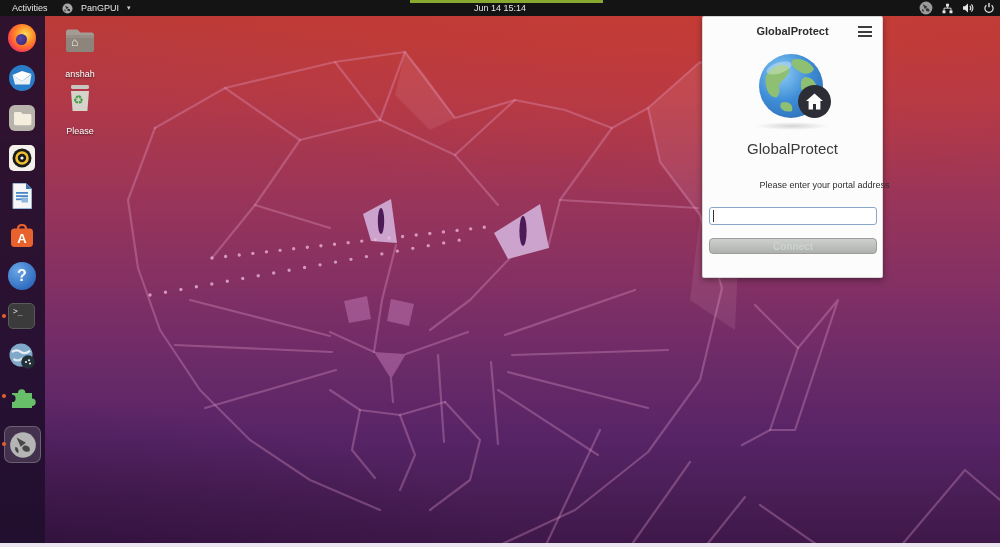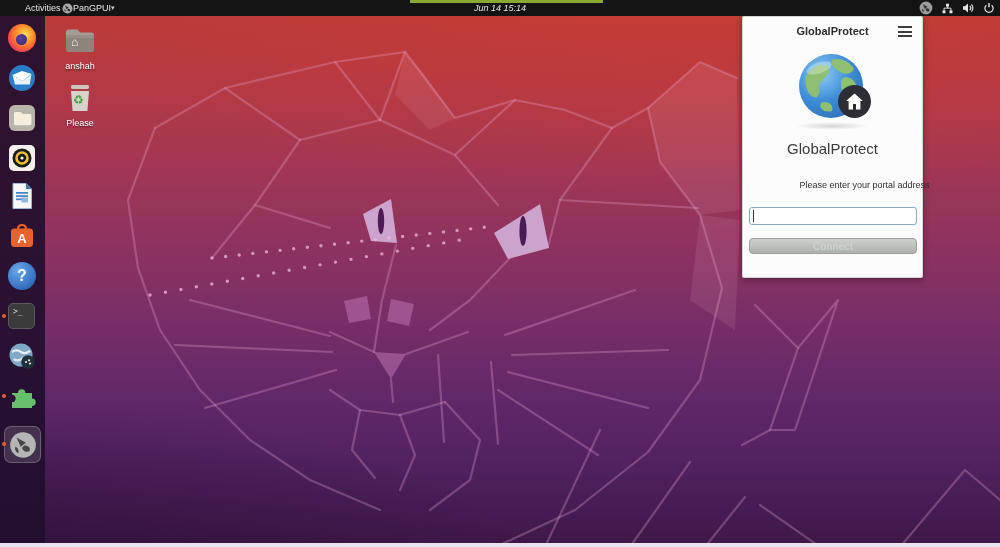--- a/index.html
+++ b/index.html
@@ -13,24 +13,24 @@
       linear-gradient(180deg,#bc3b35 0%,#b23947 18%,#9a3559 36%,#833064 52%,#6c2b68 66%,#572466 80%,#471d54 92%,#3e1749 100%);
   }
   
   #fossa { position:absolute; inset:0; z-index:1; pointer-events:none; }
   
   #topbar {
     position:absolute; left:0; top:0; width:1000px; height:16px; z-index:50;
     background:#141414; color:#e6e6e6; font-size:9px;
     display:flex; align-items:center;
   }
-  #activities { margin-left:25px; cursor:pointer; }
-  #appmenu { position:absolute; left:62px; top:0; height:16px; display:flex; align-items:center; gap:0; cursor:pointer; }
+  #activities { margin-left:12px; cursor:pointer; }
+  #appmenu { position:absolute; left:62px; top:0; height:16px; display:flex; align-items:center; gap:8px; cursor:pointer; }
   #appmenu .caret { font-size:7px; color:#cfcfcf; }
-  #clock { position:absolute; left:50%; transform:translateX(-50%); top:0; height:16px; display:flex; align-items:center; cursor:pointer;font-style:italic; }
+  #clock { position:absolute; left:50%; transform:translateX(-50%); top:0; height:16px; display:flex; align-items:center; cursor:pointer; }
   #tray { position:absolute; right:5px; top:0; height:16px; display:flex; align-items:center; gap:9px; }
   .tray-btn { display:flex; align-items:center; cursor:pointer; }
   #greenstrip { position:absolute; left:410px; top:0; width:193px; height:3px; z-index:60; }
   #bottomstrip { position:absolute; left:0; bottom:0; width:1000px; height:4px; z-index:55; }
   
   #dock { position:absolute; left:0; top:16px; width:45px; height:531px; z-index:40; background:rgba(32,14,44,.90); }
   .dock-item { position:absolute; left:8px; width:28px; height:28px; cursor:pointer; }
   .dock-dot { position:absolute; left:2px; width:4px; height:4px; border-radius:50%; }
   #gp-tile { position:absolute; left:4px; top:410px; width:37px; height:37px; border-radius:7px;
              background:rgba(255,255,255,.14); border:1px solid rgba(255,255,255,.22); cursor:pointer; }
@@ -38,25 +38,25 @@
     background:radial-gradient(circle at 60% 38%, #ffe06a 0%, #ffb53c 20%, #ff8a2a 38%, #ff5d36 58%, #e8385f 76%, #b03a8c 90%, #7e4bb5 100%); }
   .ficon .core { position:absolute; left:8px; top:10px; width:11px; height:11px; border-radius:50%;
     background:radial-gradient(circle at 40% 40%, #5b43a8, #33246e); }
   .help-circle { width:28px; height:28px; border-radius:50%; color:#fff; font-weight:bold; font-size:16px;
     display:flex; align-items:center; justify-content:center;
     background:radial-gradient(circle at 35% 30%, #6aa6e8, #2f6bbd 75%); }
   .term-box { width:27px; height:26px; margin-top:1px; border-radius:5px; background:#3b3b3b; border:1px solid #5a5a5a;
     color:#cfcfcf; font-family:"DejaVu Sans Mono", monospace; font-size:8px; padding:3px 0 0 4px; }
   
   .desk-icon { position:absolute; z-index:5; text-align:center; cursor:pointer; }
-  .desk-label { color:#fff; font-size:9px; text-shadow:0 1px 2px rgba(0,0,0,.65); margin-top:2px; }
+  .desk-label { color:#fff; font-size:9px; text-shadow:0 1px 2px rgba(0,0,0,.65); margin-top:10px; }
   .glyph-overlay { position:absolute; color:#f2efe9; }
   
   #gp-panel {
-    position:absolute; left:742px; top:16px; width:181px; height:262px; z-index:45;
+    position:absolute; left:702px; top:16px; width:181px; height:262px; z-index:45;
     border-radius:2px; box-shadow:0 2px 6px rgba(0,0,0,.38); border:1px solid rgba(0,0,0,.15);
   }
   #gp-title { position:absolute; top:8px; left:0; width:100%; text-align:center; font-size:11px; font-weight:bold; color:#2d2d2d; }
   #gp-menu { position:absolute; right:10px; top:9px; width:14px; height:12px; cursor:pointer; background:none; border:none; }
   #gp-menu .bar { width:14px; height:2px; background:#3c3c3c; margin-bottom:2.5px; }
   #gp-globe { position:absolute; left:54px; top:35px; width:68px; height:68px; }
   #gp-home-badge { position:absolute; left:95px; top:68px; width:33px; height:33px; }
   #gp-globe-shadow { position:absolute; left:52px; top:105px; width:74px; height:8px; border-radius:50%;
     background:radial-gradient(ellipse at center, rgba(0,0,0,.16), rgba(0,0,0,0) 70%); }
   #gp-welcome { position:absolute; top:123px; left:0; width:100%; text-align:center; font-size:15px; color:#3a3a3a; line-height:17px; }

